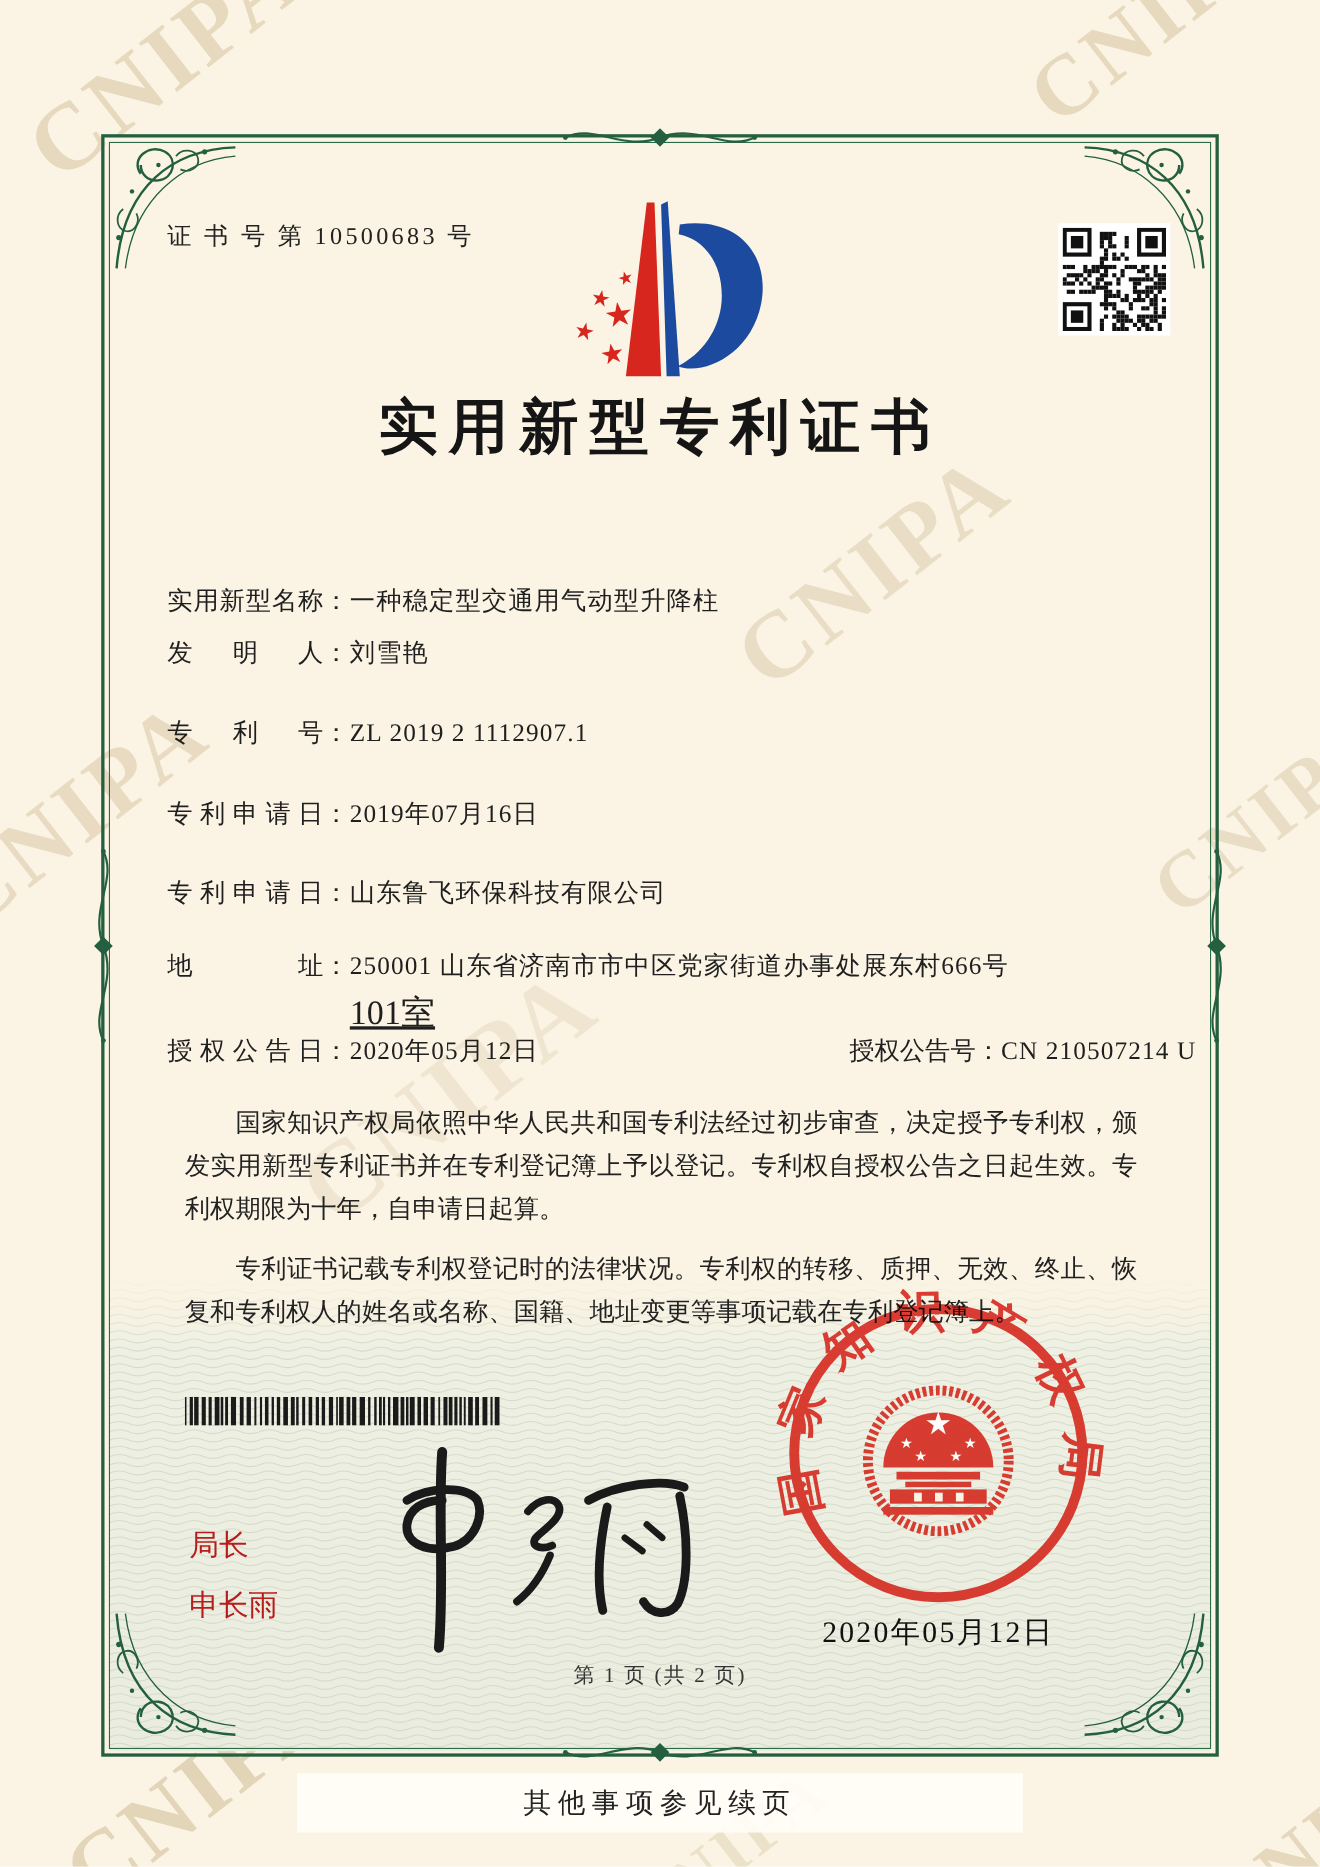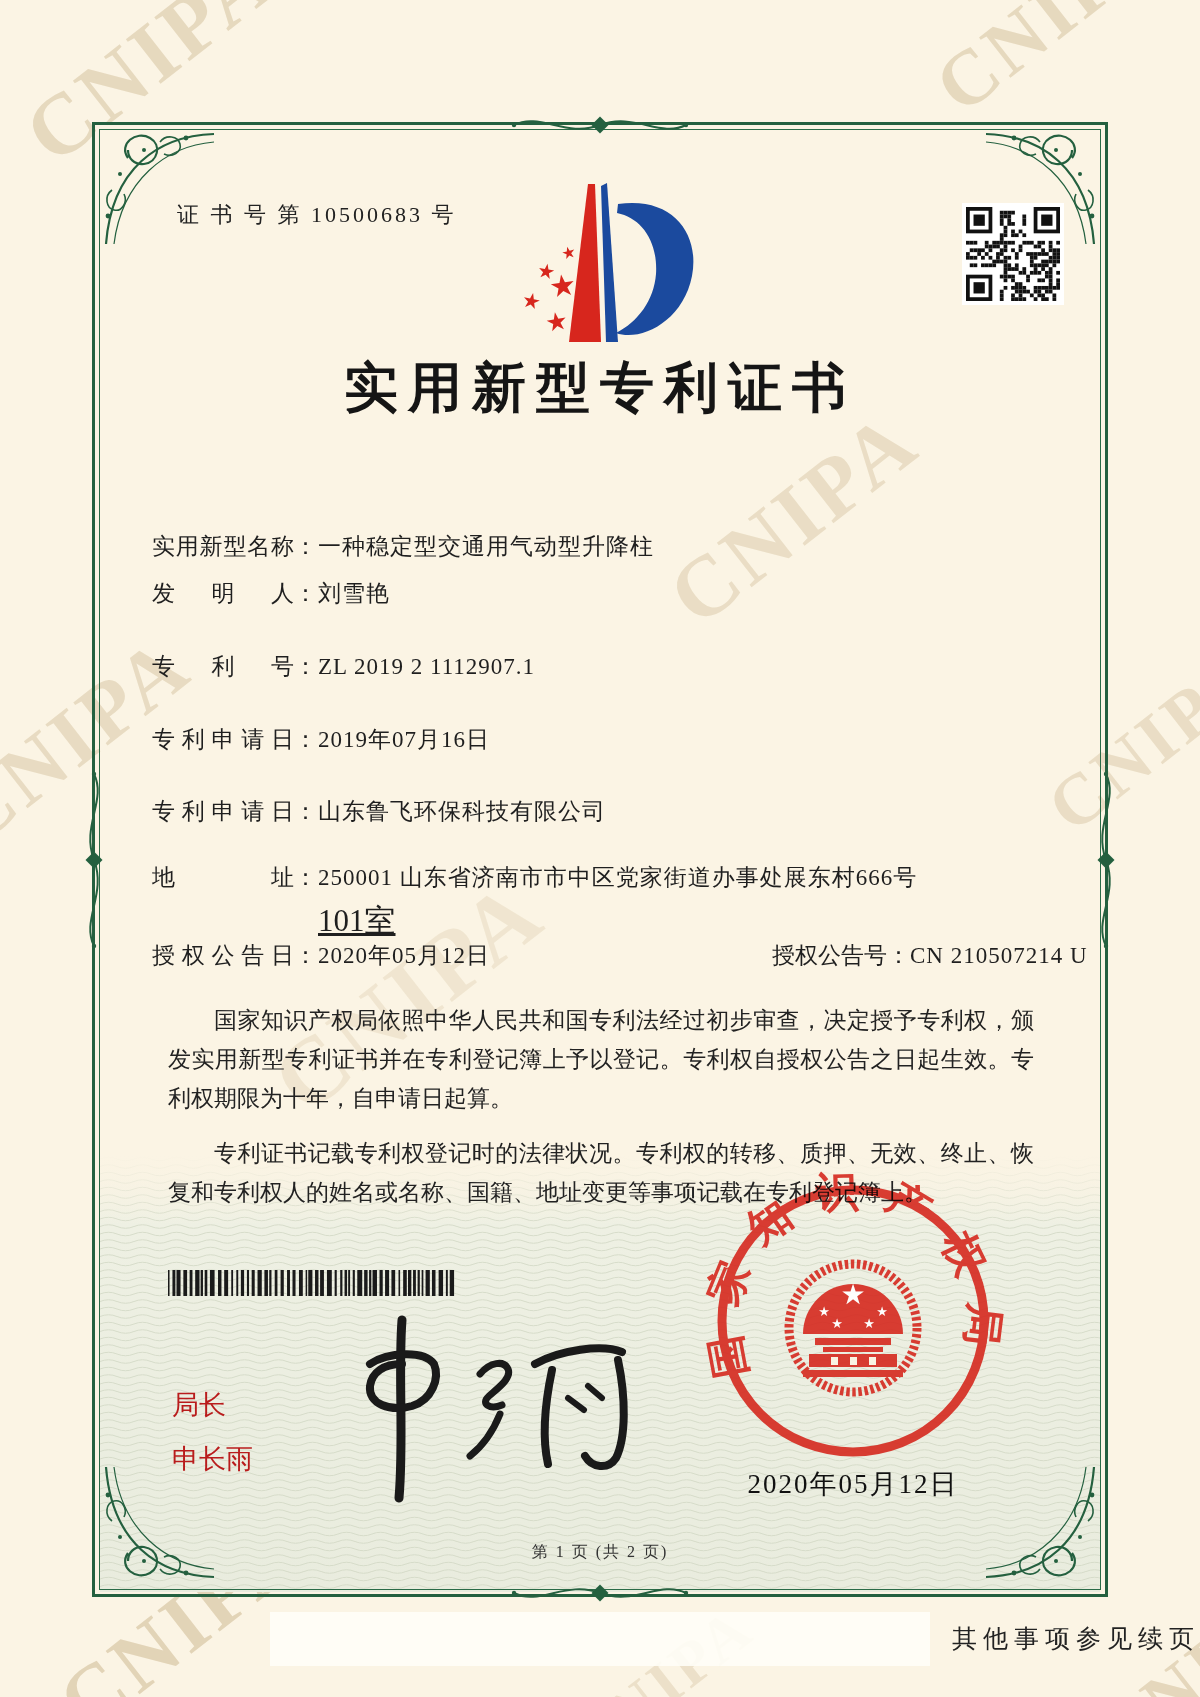--- a/index.html
+++ b/index.html
@@ -34,21 +34,21 @@
   .c-bl{left:98px;top:1463px;transform:scaleY(-1);}
   .c-br{left:982px;top:1463px;transform:scale(-1,-1);}
   .medal{position:absolute;width:180px;height:30px;z-index:4;pointer-events:none;}
   .m-top{left:510px;top:110px;}
   .m-bottom{left:510px;top:1578px;transform:scaleY(-1);}
   .m-left{left:4px;top:845px;transform:rotate(90deg);}
   .m-right{left:1016px;top:845px;transform:rotate(-90deg);}
 
   .content{position:absolute;inset:0;z-index:2;}
 
-  .cert-no{position:absolute;left:152px;top:200px;font-size:22px;letter-spacing:3px;color:#222;margin-left:25px;}
+  .cert-no{position:absolute;left:152px;top:200px;font-size:22px;letter-spacing:3px;color:#222;}
   .logo{position:absolute;left:468px;top:180px;width:264px;height:168px;}
   .qr{position:absolute;left:962px;top:203px;width:102px;height:102px;background:#fff;padding:4px;box-sizing:border-box;}
   .title{position:absolute;left:0;right:0;top:352px;margin:0;text-align:center;
     font-size:54px;font-weight:700;letter-spacing:10px;color:#151515;}
 
   .frow{position:absolute;left:152px;font-size:23px;color:#1f1f1f;white-space:nowrap;}
   .flabel{display:inline-block;width:142px;text-align:justify;text-align-last:justify;vertical-align:bottom;}
   .colon{display:inline-block;width:24px;}
   .fvalue{letter-spacing:1px;}
   .addr2{position:absolute;left:318px;font-size:31px;color:#1f1f1f;text-decoration:underline;}
@@ -59,23 +59,23 @@
 
   .barcode{position:absolute;left:168px;top:1270px;width:288px;height:26px;}
   .director{position:absolute;left:172px;top:1378px;font-family:"Liberation Sans","DejaVu Sans",sans-serif;
     font-size:27px;color:#b91c1c;line-height:54px;}
   .signature{position:absolute;left:330px;top:1312px;width:310px;height:200px;}
 
   .seal{position:absolute;left:702px;top:1170px;width:302px;height:302px;opacity:.9;mix-blend-mode:multiply;}
   .seal-date{position:absolute;left:700px;top:1466px;width:306px;text-align:center;
     font-size:27px;color:#111;letter-spacing:2px;z-index:3;}
 
-  .page-ind{position:absolute;left:0;right:0;top:1542px;text-align:center;font-size:16px;color:#333;letter-spacing:2px;}
+  .page-ind{position:absolute;left:0;right:0;top:1510px;text-align:center;font-size:19px;color:#333;letter-spacing:2px;}
   .bottom-band{position:absolute;left:270px;top:1612px;width:660px;height:54px;background:rgba(255,254,247,.9);z-index:2;}
-  .bottom-note{position:absolute;left:0;right:0;top:1622px;text-align:right;font-size:25px;color:#222;letter-spacing:6px;z-index:3;}
+  .bottom-note{position:absolute;left:0;right:0;top:1622px;text-align:center;font-size:25px;color:#222;letter-spacing:6px;z-index:3;}
 
   .hidden-defs{position:absolute;width:0;height:0;overflow:hidden;}
 </style>
 </head>
 <body>
 
 <div class="page">
 
   <span class="wm wm1">CNIPA</span>
   <span class="wm wm2">CNIPA</span>

